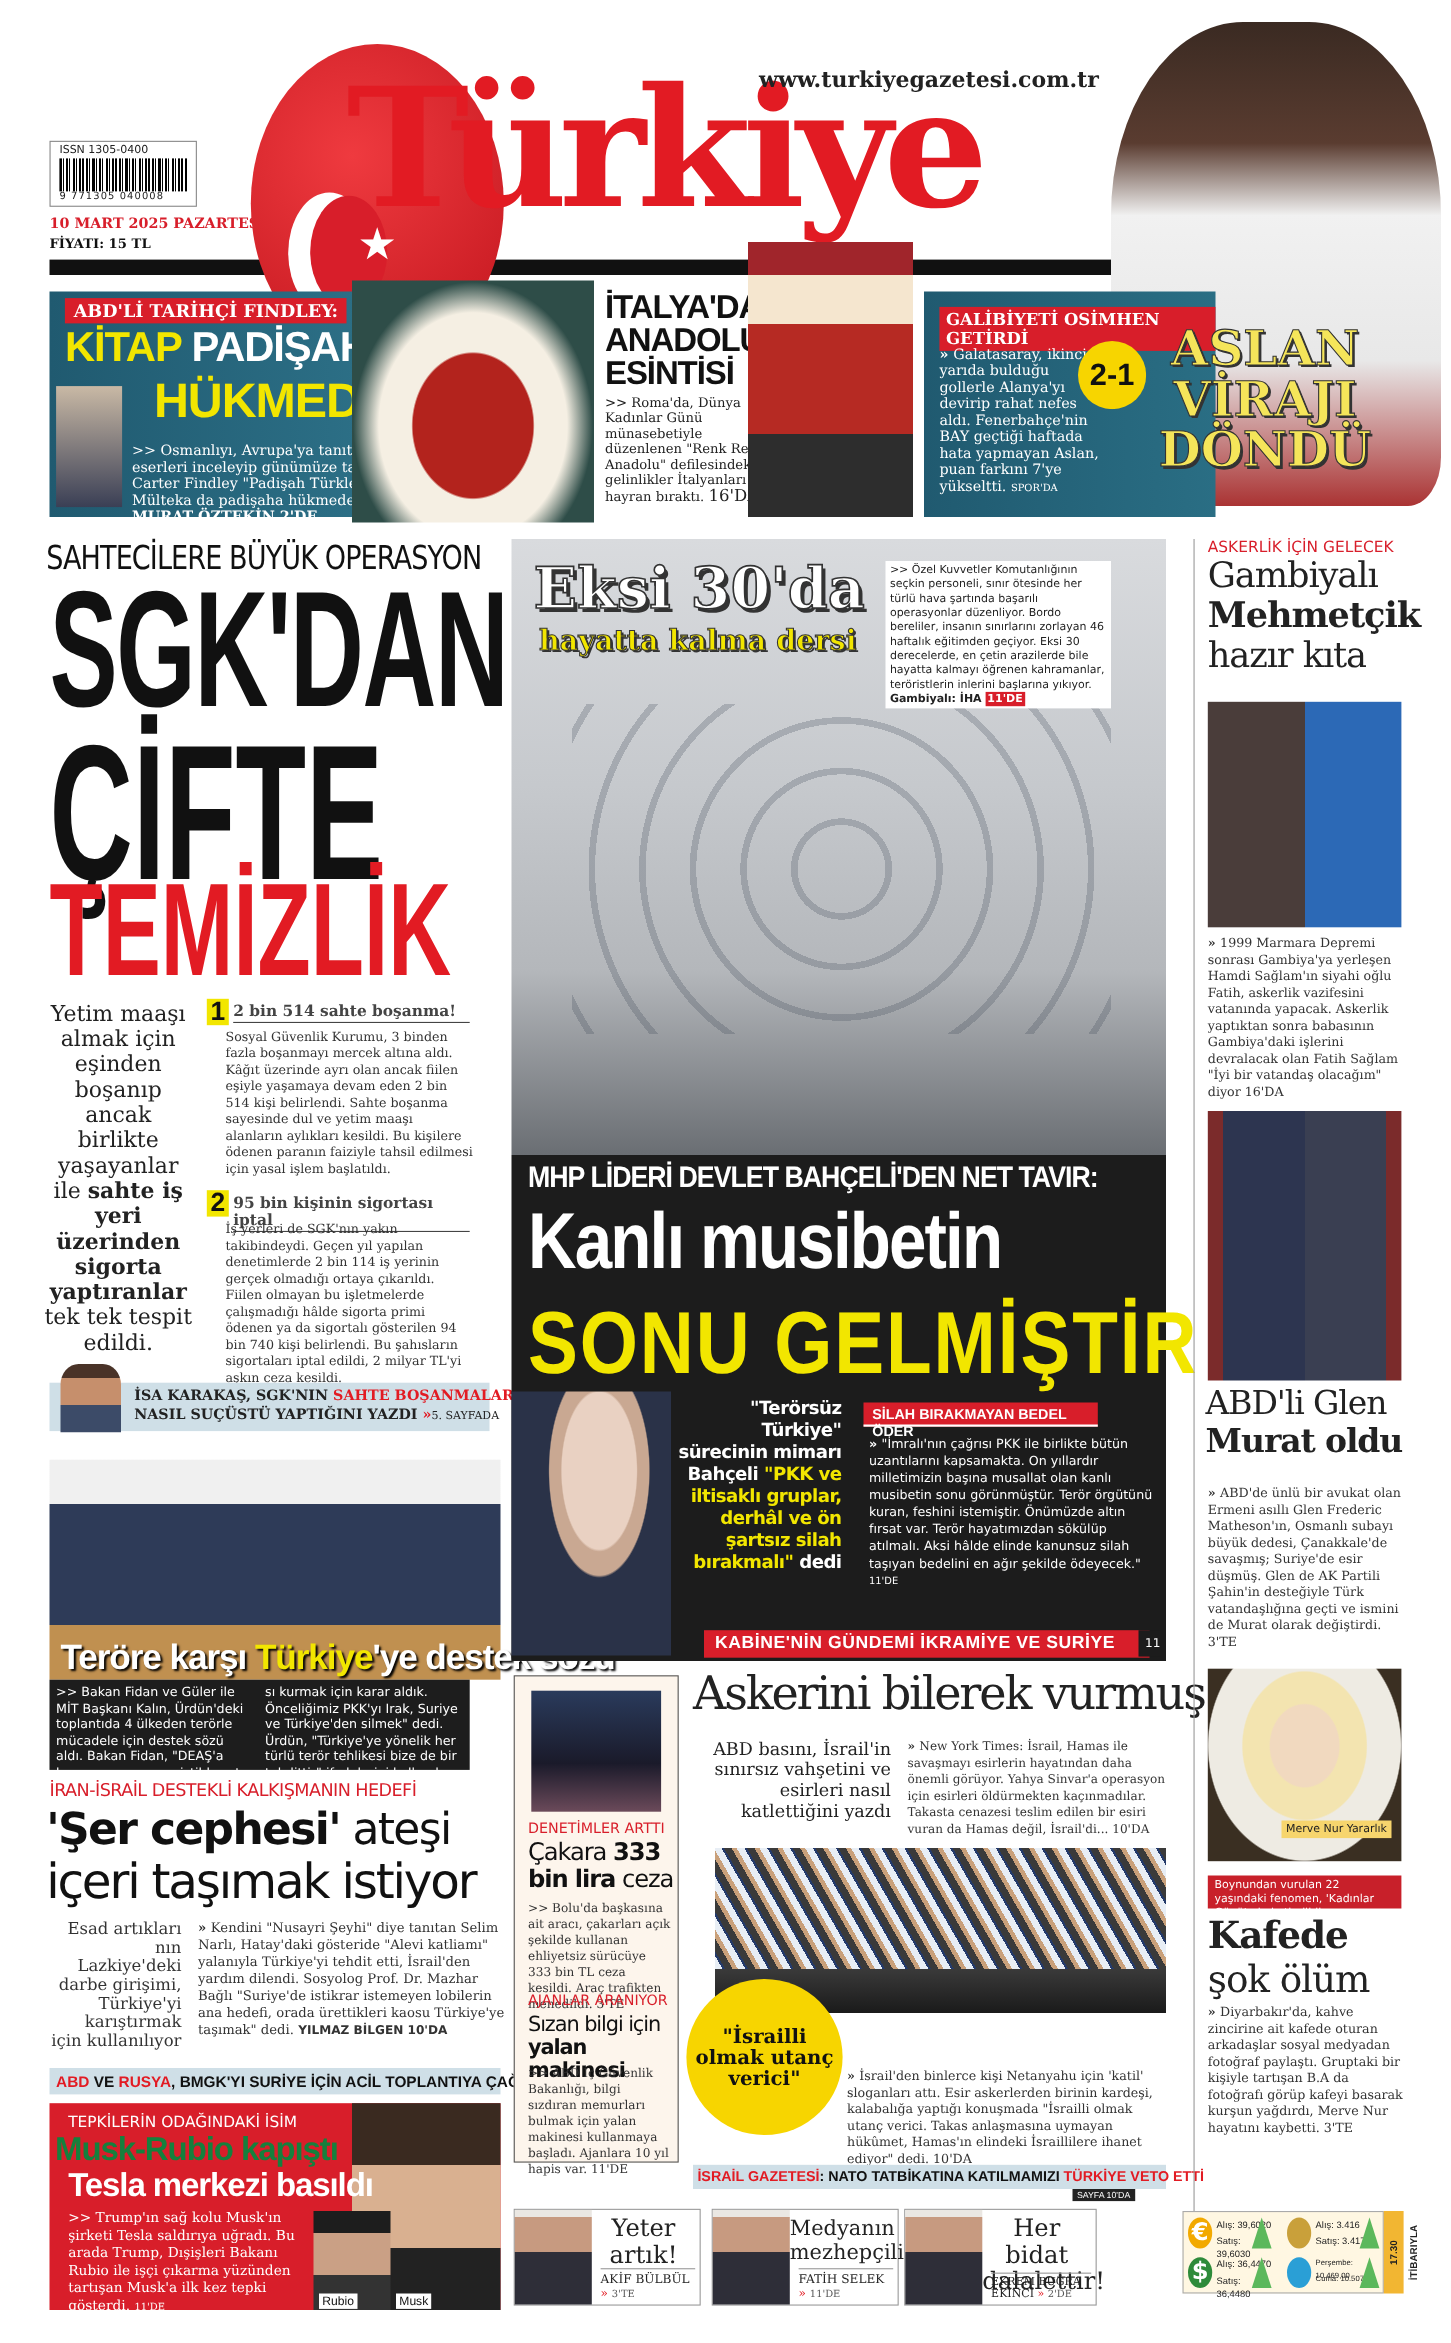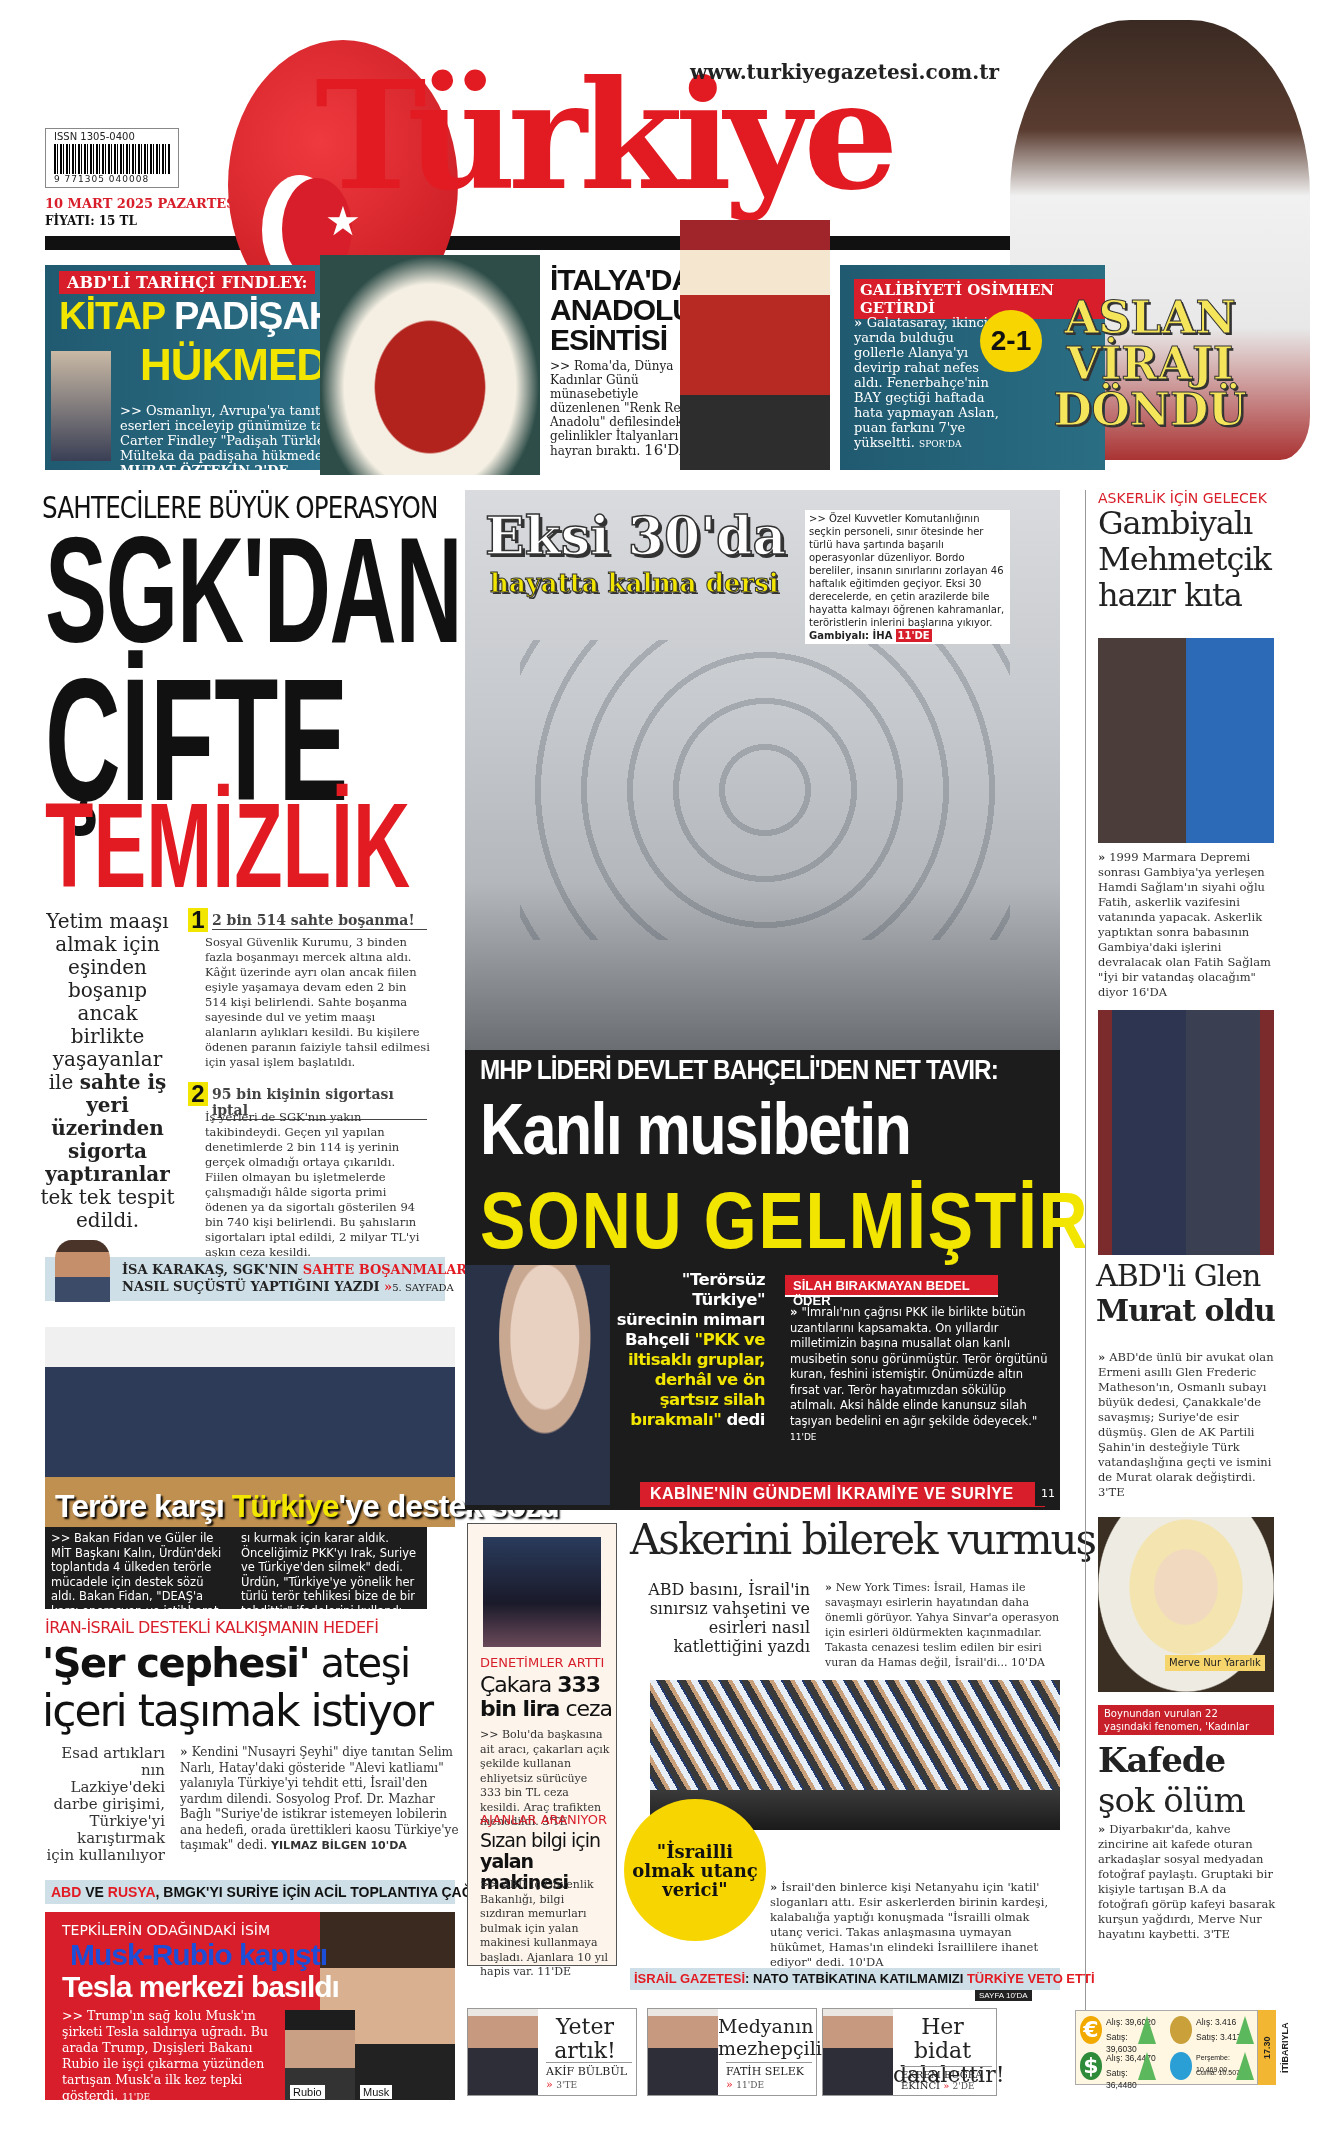--- a/index.html
+++ b/index.html
@@ -58,21 +58,21 @@
 #ser-h1{left:42px;top:1640px;font:bold 40px "DejaVu Sans",sans-serif;color:#111;letter-spacing:-1.5px;white-space:nowrap}
 #ser-h1 span{font-weight:normal}
 #ser-h2{left:42px;top:1685px;font:44px "DejaVu Sans",sans-serif;color:#111;letter-spacing:-2px;white-space:nowrap}
 #ser-deck{left:45px;top:1745px;width:120px;font:15px "DejaVu Serif",serif;line-height:17px;text-align:right;color:#333}
 #ser-body{left:180px;top:1745px;width:280px;font:12px "DejaVu Serif",serif;line-height:15.5px;color:#333}
 #abd-bar{left:45px;top:1880px;width:410px;height:24px;background:#cfdfe7;font:bold 14px "Liberation Sans",sans-serif;color:#111;padding:4px 6px;white-space:nowrap}
 #musk{left:45px;top:1912px;width:410px;height:188px;background:#d81e2a}
 #musk-pic{left:320px;top:1912px;width:135px;height:188px;background:linear-gradient(180deg,#3a2a20 0 30%,#d9b090 30% 70%,#222 70%)}
 #rubio-pic{left:285px;top:2010px;width:70px;height:90px;background:linear-gradient(180deg,#1d1d1d 0 22%,#caa085 22% 65%,#333 65%)}
 #musk-k{left:62px;top:1922px;font:14px "DejaVu Sans",sans-serif;color:#fff}
-#musk-h1{left:70px;top:1938px;font:bold 30px "Liberation Sans",sans-serif;color:#1d4ed8;letter-spacing:-1px}
+#musk-h1{left:50px;top:1938px;font:bold 30px "Liberation Sans",sans-serif;color:#15803d;letter-spacing:-1px}
 #musk-h2{left:62px;top:1970px;font:bold 30px "Liberation Sans",sans-serif;color:#fff;letter-spacing:-1px}
 #musk-t{left:62px;top:2008px;width:225px;font:12.5px "DejaVu Serif",serif;color:#fff;line-height:16px}
 .cap{position:absolute;background:#fff;font:11px "Liberation Sans",sans-serif;color:#111;padding:1px 3px}
 
 #center-photo{left:465px;top:490px;width:595px;height:560px;background:linear-gradient(180deg,#d9dbde 0%,#c6c9cd 40%,#b4b7bb 70%,#6a6e73 100%)}
 #soldiers{left:520px;top:640px;width:490px;height:300px;border:0;background:repeating-radial-gradient(circle at 50% 50%,transparent 0 40px,rgba(60,70,85,.25) 40px 46px)}
 #eksi{left:485px;top:505px;font:bold 52px "DejaVu Serif",serif;color:#fff;-webkit-text-stroke:1.5px #333;text-shadow:3px 3px 0 #333}
 #hayatta{left:490px;top:568px;font:bold 26px "DejaVu Serif",serif;color:#f2e600;-webkit-text-stroke:1px #333;text-shadow:2px 2px 0 #333}
 #eksi-txt{left:805px;top:510px;width:205px;background:#fff;font:10px "DejaVu Sans",sans-serif;line-height:13px;padding:2px 4px;color:#222}
 #bahceli-bg{left:465px;top:1050px;width:595px;height:460px;background:#1c1c1c}
@@ -102,21 +102,21 @@
 #sayfa10{left:975px;top:1990px;background:#222;color:#fff;font:8px "Liberation Sans",sans-serif;padding:1px 4px}
 .col-box{position:absolute;top:2008px;height:88px;border:1px solid #999;background:#fff}
 .col-pic{position:absolute;top:0;left:0;width:70px;height:86px;background:linear-gradient(180deg,#eae7e2 0 8%,#c79a80 8% 45%,#2e2e38 45%)}
 .col-title{position:absolute;left:70px;right:4px;top:6px;text-align:center;font:22px "DejaVu Serif",serif;line-height:24px;color:#222}
 .col-author{position:absolute;left:78px;right:4px;bottom:4px;font:11px "DejaVu Serif",serif;color:#222;border-top:1px solid #999;padding-top:2px}
 .col-author .ref{font-size:9px;color:#555}
 
 .rule-v{position:absolute;width:1px;background:#999}
 #r-k{left:1098px;top:490px;font:14px "DejaVu Sans",sans-serif;color:#d81e2a}
 #r-h1{left:1098px;top:505px;font:32px "DejaVu Serif",serif;color:#222;line-height:36px;letter-spacing:-1px}
-#r-h1 b{font-weight:normal}
+#r-h1 b{font-weight:bold}
 #r-pic1{left:1098px;top:638px;width:176px;height:205px;background:linear-gradient(90deg,#4a3d3a 0 50%,#2c69b6 50%)}
 #r-t1{left:1098px;top:850px;width:180px;font:11.5px "DejaVu Serif",serif;line-height:15px;color:#333}
 #r-pic2{left:1098px;top:1010px;width:176px;height:245px;background:linear-gradient(90deg,#7b2b2b 0 8%,#2d3550 8% 50%,#3a3f52 50% 92%,#7b2b2b 92%)}
 #r-h2{left:1096px;top:1258px;font:30px "DejaVu Serif",serif;color:#222;line-height:35px;letter-spacing:-1px}
 #r-h2 b{font-weight:bold}
 #r-t2{left:1098px;top:1350px;width:180px;font:11.5px "DejaVu Serif",serif;line-height:15px;color:#333}
 #r-pic3{left:1098px;top:1517px;width:176px;height:175px;background:radial-gradient(ellipse at 50% 40%,#f1d9bf 0 25%,#f3e4b0 26% 45%,#eeebe3 46% 70%,#3a2f22 71%)}
 #merve-cap{left:1165px;top:1655px;background:#f7d56d;font:10px "DejaVu Sans",sans-serif;padding:2px 4px;color:#222;line-height:12px}
 #r-red{left:1098px;top:1705px;width:176px;height:30px;background:#c8202a;color:#fff;font:10px "DejaVu Sans",sans-serif;line-height:13px;padding:2px 6px}
 #r-h3{left:1098px;top:1740px;font:34px "DejaVu Serif",serif;color:#222;line-height:40px;letter-spacing:-1px}

